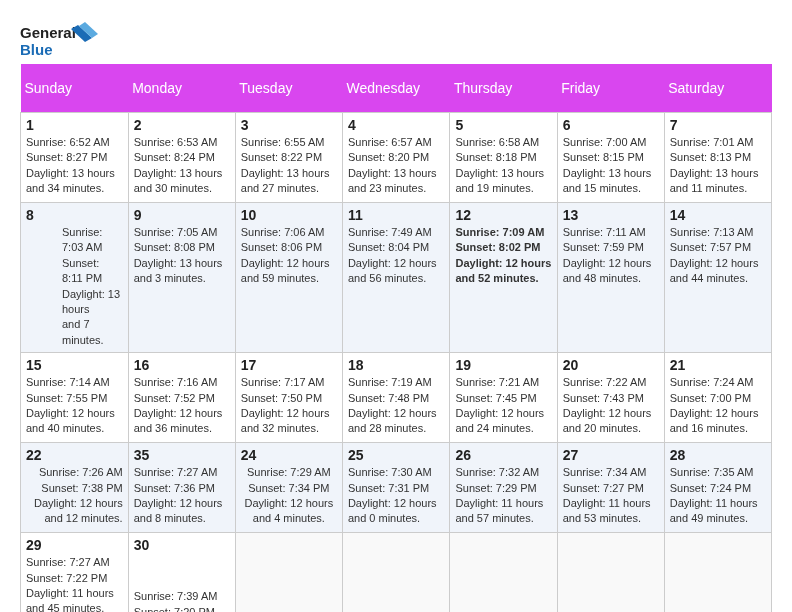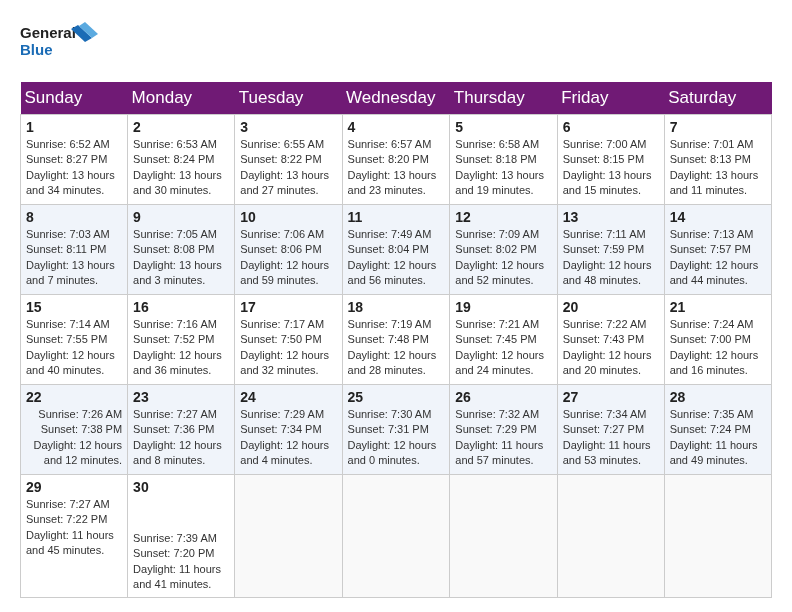--- a/index.html
+++ b/index.html
@@ -7,21 +7,21 @@
       font-family: Arial, sans-serif;
       background: #fff;
       width: 792px;
       min-height: 612px;
       padding: 20px;
     }
     .header-section {
       display: flex;
       align-items: center;
       justify-content: space-between;
-      margin-bottom: 20px;
+      margin-bottom: 2px;
     }
     .logo {
       display: flex;
       align-items: center;
       gap: 4px;
     }
     .title-section {
       text-align: right;
     }
     .calendar-title {
@@ -32,25 +32,25 @@
     .calendar-subtitle {
       font-size: 16px;
       color: #555;
     }
     table {
       width: 100%;
       border-collapse: collapse;
       font-size: 11px;
     }
     thead tr th {
-      background-color: #701a75;
+      background-color: #d946ef;
       color: #fff;
-      padding: 6px 4px;
+      padding: 16px 4px;
       text-align: left;
-      font-size: 17px;
+      font-size: 14px;
       font-weight: normal;
     }
     tbody tr td {
       border: 1px solid #ccc;
       vertical-align: top;
       padding: 4px 5px;
       height: 90px;
       width: 108px;
     }
     tbody tr td.empty {
@@ -153,21 +153,21 @@
           <span class="day-number">7</span>
           <div class="day-info" style="white-space: pre-line;">Sunrise: 7:01 AM
 Sunset: 8:13 PM
 Daylight: 13 hours
 and 11 minutes.</div>
         </td>
       </tr>
       <tr>
         <td>
           <span class="day-number">8</span>
-          <div class="day-info" style="white-space: pre-line;">Sunrise: 7:03 AM
+          <div class="day-info" style="white-space: pre-line; margin-left: 36px;">Sunrise: 7:03 AM
 Sunset: 8:11 PM
 Daylight: 13 hours
 and 7 minutes.</div>
         </td>
         <td>
           <span class="day-number">9</span>
           <div class="day-info" style="white-space: pre-line;">Sunrise: 7:05 AM
 Sunset: 8:08 PM
 Daylight: 13 hours
 and 3 minutes.</div>
@@ -181,21 +181,21 @@
         </td>
         <td>
           <span class="day-number">11</span>
           <div class="day-info" style="white-space: pre-line;">Sunrise: 7:49 AM
 Sunset: 8:04 PM
 Daylight: 12 hours
 and 56 minutes.</div>
         </td>
         <td>
           <span class="day-number">12</span>
-          <div class="day-info" style="white-space: pre-line;">Sunrise: 7:09 AM
+          <div class="day-info" style="white-space: pre-line; font-weight: bold;">Sunrise: 7:09 AM
 Sunset: 8:02 PM
 Daylight: 12 hours
 and 52 minutes.</div>
         </td>
         <td>
           <span class="day-number">13</span>
           <div class="day-info" style="white-space: pre-line;">Sunrise: 7:11 AM
 Sunset: 7:59 PM
 Daylight: 12 hours
 and 48 minutes.</div>
@@ -261,29 +261,29 @@
       </tr>
       <tr>
         <td>
           <span class="day-number">22</span>
           <div class="day-info" style="white-space: pre-line; text-align: right;">Sunrise: 7:26 AM
 Sunset: 7:38 PM
 Daylight: 12 hours
 and 12 minutes.</div>
         </td>
         <td>
-          <span class="day-number">23</span>
+          <span class="day-number">35</span>
           <div class="day-info" style="white-space: pre-line;">Sunrise: 7:27 AM
 Sunset: 7:36 PM
 Daylight: 12 hours
 and 8 minutes.</div>
         </td>
         <td>
           <span class="day-number">24</span>
-          <div class="day-info" style="white-space: pre-line;">Sunrise: 7:29 AM
+          <div class="day-info" style="white-space: pre-line; text-align: center;">Sunrise: 7:29 AM
 Sunset: 7:34 PM
 Daylight: 12 hours
 and 4 minutes.</div>
         </td>
         <td>
           <span class="day-number">25</span>
           <div class="day-info" style="white-space: pre-line;">Sunrise: 7:30 AM
 Sunset: 7:31 PM
 Daylight: 12 hours
 and 0 minutes.</div>

